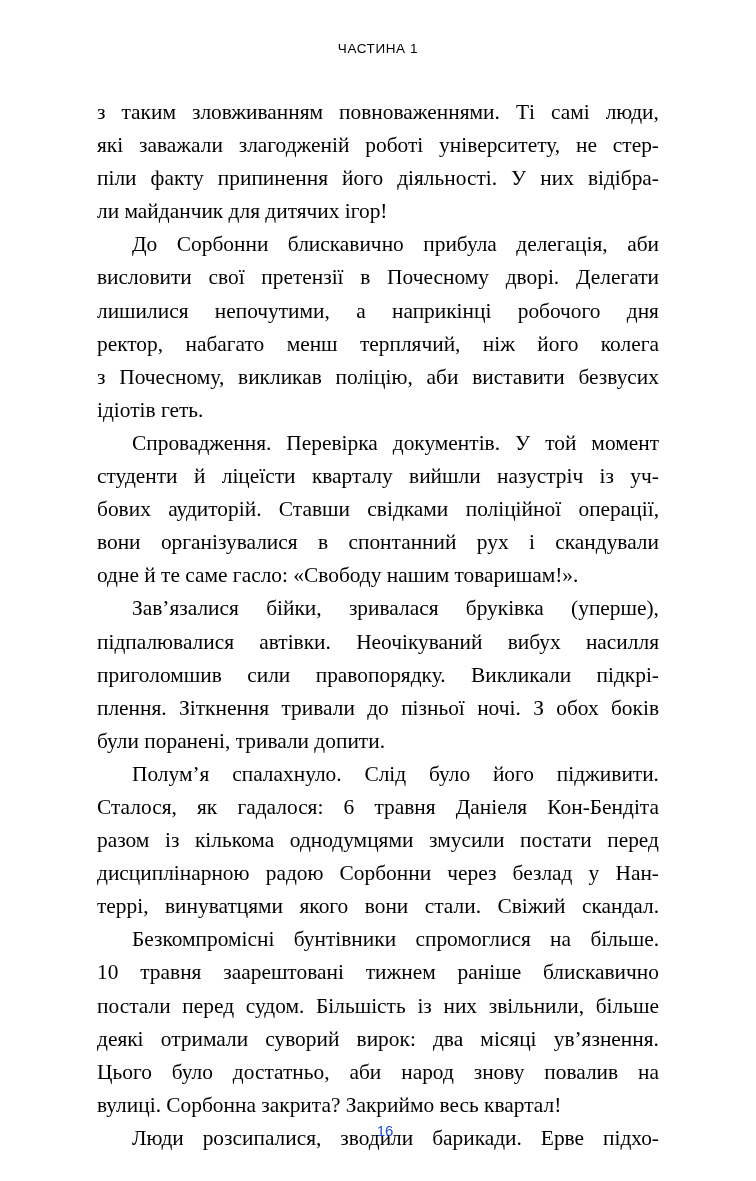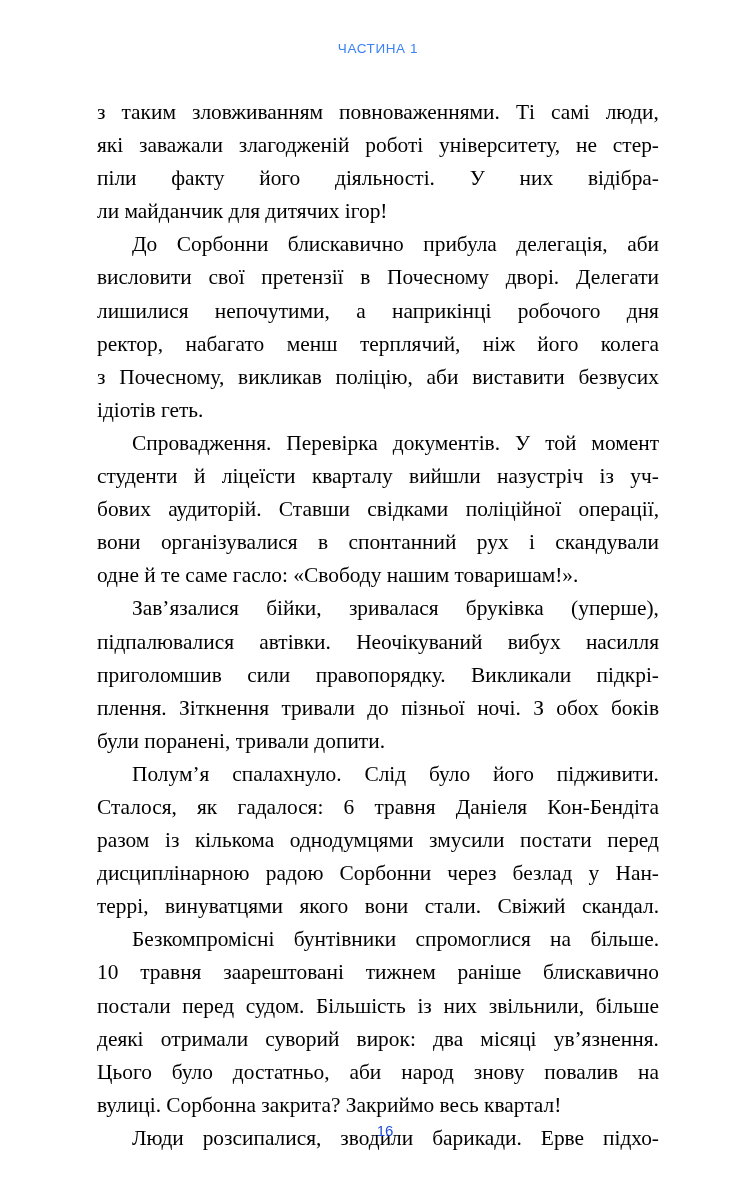--- a/index.html
+++ b/index.html
@@ -18,21 +18,21 @@
   }
   .running-header {
     position: absolute;
     top: 41px;
     left: 0;
     width: 756px;
     text-align: center;
     font-family: "Liberation Sans", "DejaVu Sans", sans-serif;
     font-size: 13.5px;
     letter-spacing: 0.6px;
-    color: #3b82f6;
+    color: #000000;
   }
   .body-block {
     position: absolute;
     top: 96px;
     left: 97px;
     width: 562px;
   }
   .para {
     margin: 0;
   }
@@ -99,20 +99,21 @@
           <span class="w">заважали</span>
           <span class="w">злагодженій</span>
           <span class="w">роботі</span>
           <span class="w">університету,</span>
           <span class="w">не</span>
           <span class="w">стер-</span>
         </span>
         <span class="ln just">
           <span class="w">піли</span>
           <span class="w">факту</span>
+          <span class="w">припинення</span>
           <span class="w">його</span>
           <span class="w">діяльності.</span>
           <span class="w">У</span>
           <span class="w">них</span>
           <span class="w">відібра-</span>
         </span>
         <span class="ln flush">ли майданчик для дитячих ігор!</span>
       </div>
       <div class="para">
         <span class="ln just indent">

